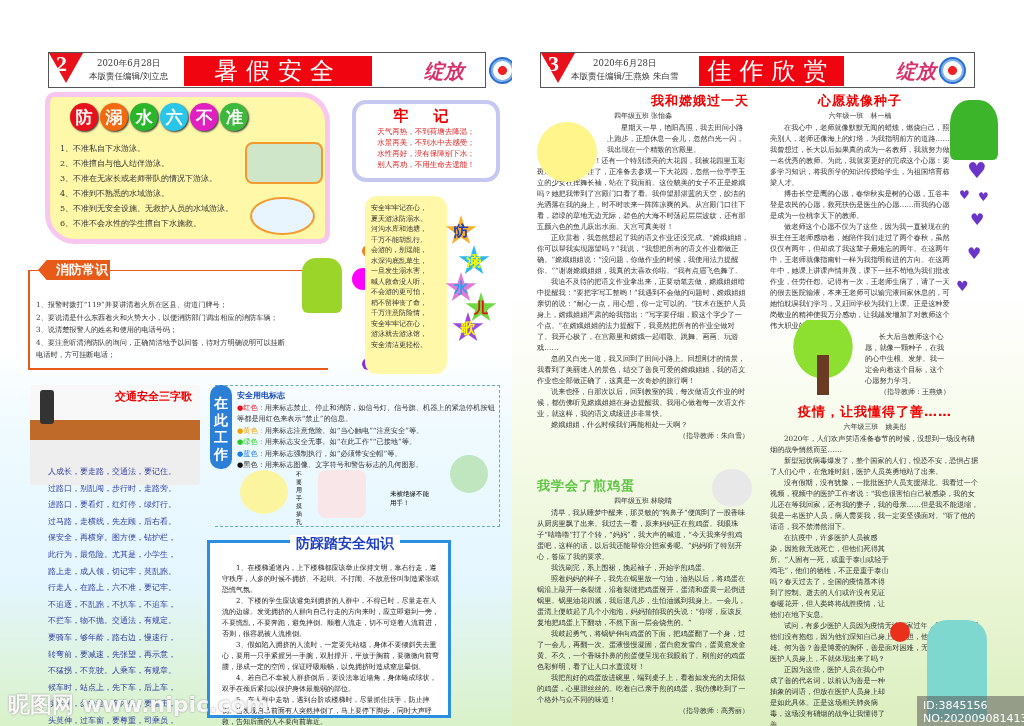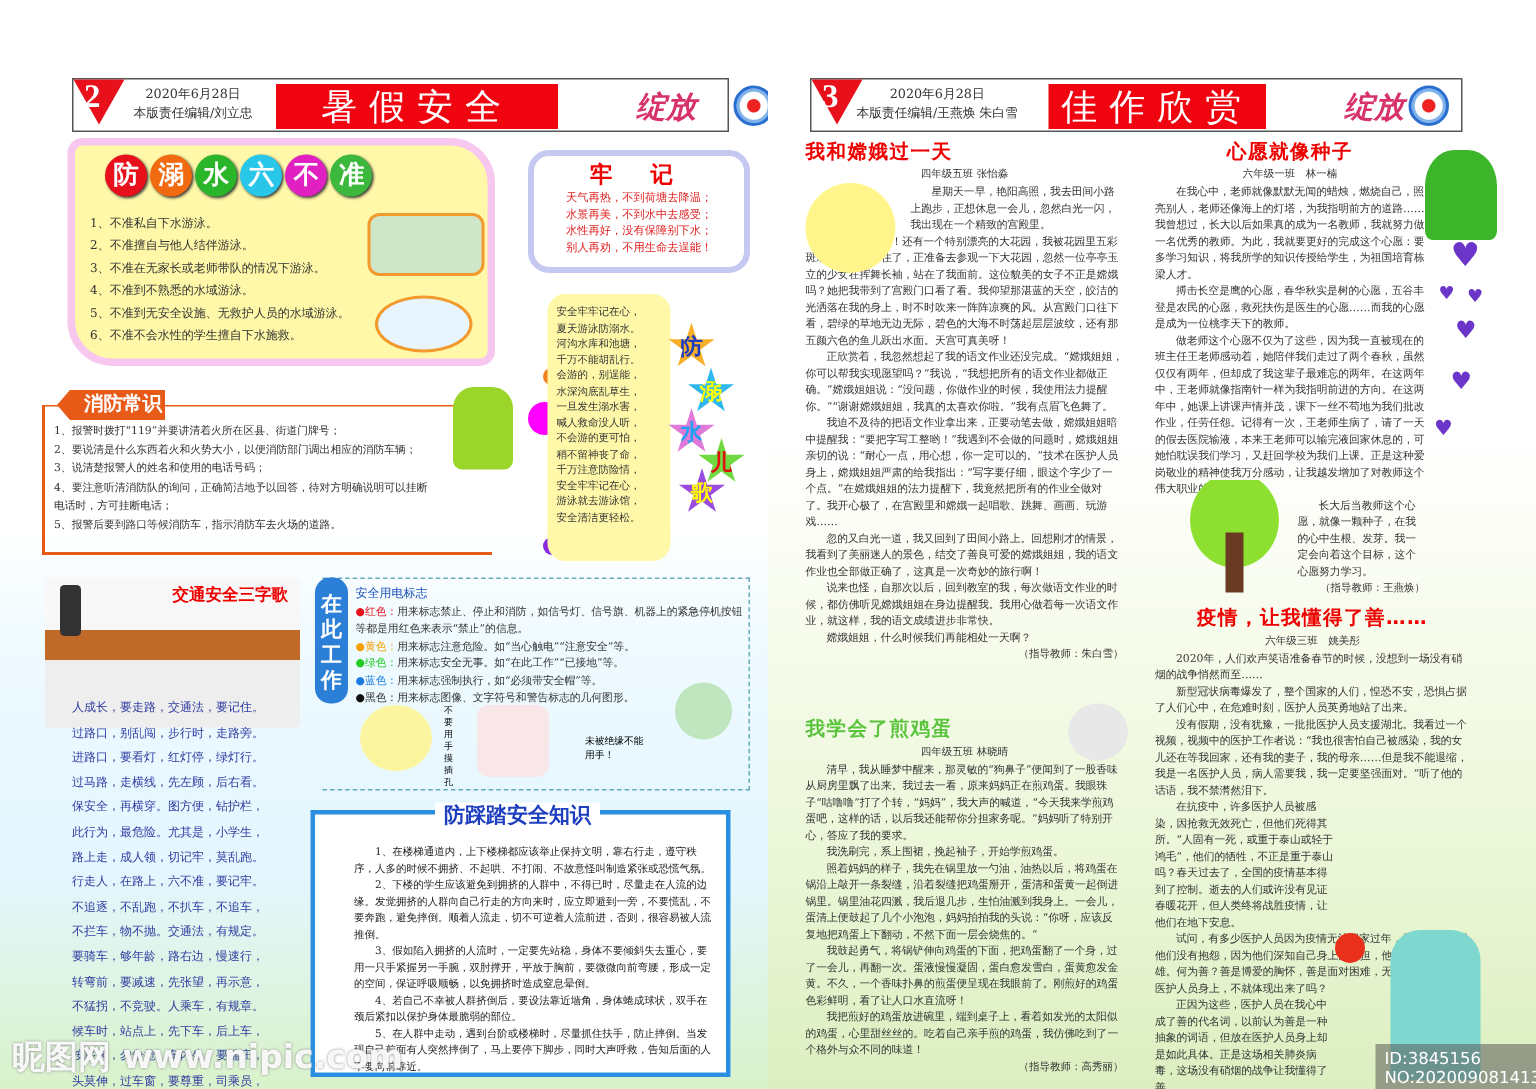--- a/index.html
+++ b/index.html
@@ -25,21 +25,21 @@
 .star{position:absolute;width:32px;height:32px;font:bold 15px "DejaVu Sans",sans-serif;text-align:center;line-height:32px;clip-path:polygon(50% 0,61% 35%,98% 35%,68% 57%,79% 91%,50% 70%,21% 91%,32% 57%,2% 35%,39% 35%)}
 .xf-title{left:38px;top:260px;width:72px;height:20px;background:#e85a18;color:#fff;font:bold 13px "DejaVu Sans",sans-serif;line-height:20px;padding-left:18px;clip-path:polygon(12% 0,100% 0,100% 100%,12% 100%,0 50%)}
 .xf-body{left:28px;top:270px;width:300px;height:100px;border-left:2px solid #e85a18;border-bottom:2px solid #e85a18;border-top:1px solid #e85a18}
 .xf-body li{list-style:none;font-size:7.2px;line-height:12.5px;color:#333}
 .traffic{left:30px;top:385px;width:170px;height:100px;background:linear-gradient(180deg,#f8f8f8 0 35%,#c06a2a 35% 55%,#eee 55% 100%);border-radius:3px}
 .traffic h4{position:absolute;right:8px;top:4px;color:#e00;font:bold 11px "DejaVu Sans",sans-serif}
 .song{left:48px;top:464px;width:150px;font-size:8px;line-height:16.6px;color:#2e3ba0}
 .dian-side{left:210px;top:385px;width:22px;height:84px;background:#2b7fd6;border-radius:10px;color:#fff;font:bold 14px "DejaVu Sans",sans-serif;text-align:center;line-height:17px;padding-top:10px}
 .dian-box{left:215px;top:385px;width:285px;height:142px;border:1px dashed #6ab;border-left:none}
 .dian-txt{left:237px;top:390px;width:260px;font-size:7.2px;line-height:11.5px;color:#333}
-.fct{left:207px;top:540px;width:280px;height:178px;border:3px solid #2a8fe0;background:#fff;padding:20px 8px 4px 26px}
+.fct{left:207px;top:540px;width:244px;height:178px;border:3px solid #2a8fe0;background:#fff;padding:20px 8px 4px 12px}
 .fct h3{position:absolute;top:-8px;left:80px;background:#fff;padding:0 6px;color:#1d3fbf;font:bold 14px "DejaVu Sans",sans-serif}
 .fct p{font-size:7px;line-height:11px;color:#222;text-indent:14px}
 .a-title{color:#e00;font:bold 13px "DejaVu Sans",sans-serif;letter-spacing:1px}
 .art{font-size:7.2px;line-height:11px;color:#333}
 .art p{text-indent:14px}
 .author{font-size:7px;text-align:center;color:#333;line-height:12px}
 .teacher{font-size:7px;text-align:right;color:#333;line-height:12px}
 .heart{position:absolute;color:#6a35c8;font-size:16px}
 .wm{position:absolute;color:rgba(255,255,255,.92);font:bold 22px "DejaVu Sans",sans-serif;text-shadow:0 0 2px #888}
 .wm2{position:absolute;background:rgba(90,90,90,.55);color:#fff;font:11px "DejaVu Sans",sans-serif;padding:3px 6px}
@@ -109,26 +109,25 @@
     <div>游泳就去游泳馆，</div>
     <div>安全清洁更轻松。</div>
   </div>
   <div class="star" style="left:445px;top:215px;background:#f8b02a;color:#1a3ac0">防</div>
   <div class="star" style="left:458px;top:245px;background:#2fb8f0;color:#ff0">溺</div>
   <div class="star" style="left:445px;top:272px;background:#e07ad8;color:#20a0f0">水</div>
   <div class="star" style="left:465px;top:292px;background:#70d840;color:#e01010">儿</div>
   <div class="star" style="left:452px;top:312px;background:#9a4be0;color:#ff0">歌</div>
 
   <div class="abs xf-body">
-    <ul style="margin:10px 0 0 6px;width:255px">
+    <ul style="margin:28px 0 0 6px;width:255px">
       <li>1、报警时拨打“119”并要讲清着火所在区县、街道门牌号；</li>
       <li>2、要说清是什么东西着火和火势大小，以便消防部门调出相应的消防车辆；</li>
       <li>3、说清楚报警人的姓名和使用的电话号码；</li>
       <li>4、要注意听清消防队的询问，正确简洁地予以回答，待对方明确说明可以挂断电话时，方可挂断电话；</li>
-      <li>5、报警后要到路口等候消防车，指示消防车去火场的道路。</li>
     </ul>
   </div>
   <div class="abs xf-title">消防常识</div>
   <div class="abs" style="left:302px;top:258px;width:40px;height:55px;background:#9bd52a;border-radius:14px 14px 6px 6px"></div>
 
   <div class="abs traffic">
     <div class="abs" style="left:10px;top:5px;width:14px;height:34px;background:#333;border-radius:3px"></div>
     <h4>交通安全三字歌</h4>
   </div>
   <div class="abs song">
@@ -147,21 +146,21 @@
     <div>不猛拐，不竞驶。人乘车，有规章。</div>
     <div>候车时，站点上，先下车，后上车，</div>
     <div>按序来，勿争抢。车内坐，要端庄，</div>
     <div>头莫伸，过车窗，要尊重，司乘员，</div>
 
   </div>
 
   <div class="abs dian-box"></div>
   <div class="abs dian-side">在此工作</div>
   <div class="abs dian-txt">
-    <div style="color:#1a4fb5;font-weight:normal;font-size:8px">安全用电标志</div>
+    <div style="color:#1a4fb5;font-weight:bold;font-size:8px">安全用电标志</div>
     <div><span style="color:#e8101a">●</span><span style="color:#e8101a">红色：</span><span>用来标志禁止、停止和消防，如信号灯、信号旗、机器上的紧急停机按钮等都是用红色来表示“禁止”的信息。</span></div>
     <div><span style="color:#f5a000">●</span><span style="color:#f5a000">黄色：</span><span>用来标志注意危险。如“当心触电”“注意安全”等。</span></div>
     <div><span style="color:#22cc22">●</span><span style="color:#22cc22">绿色：</span><span>用来标志安全无事。如“在此工作”“已接地”等。</span></div>
     <div><span style="color:#1e7ce0">●</span><span style="color:#1e7ce0">蓝色：</span><span>用来标志强制执行，如“必须带安全帽”等。</span></div>
     <div><span style="color:#111">●</span><span>黑色：</span><span>用来标志图像、文字符号和警告标志的几何图形。</span></div>
   </div>
   <div class="abs" style="left:240px;top:470px;width:48px;height:44px;border-radius:50%;background:#fbf5a0"></div>
   <div class="abs" style="left:296px;top:470px;width:8px;font-size:6px;line-height:8px">不要用手摸插孔</div>
   <div class="abs" style="left:318px;top:470px;width:48px;height:48px;border-radius:8px;background:#f8e6e8"></div>
   <div class="abs" style="left:390px;top:490px;width:40px;font-size:6.5px;line-height:9px">未被绝缘不能用手！</div>
@@ -185,21 +184,21 @@
     <div class="meta" style="left:30px">
       <div>2020年6月28日</div>
       <div>本版责任编辑/王燕焕 朱白雪</div>
     </div>
     <div class="title" style="left:158px;width:145px">佳作欣赏</div>
     <div class="logo" style="left:355px">绽放</div>
     <div class="emblem" style="left:398px"></div>
   </div>
 
   <div class="abs" style="left:25px;top:92px;width:212px">
-    <div class="a-title" style="text-align:left">我和嫦娥过一天</div>
+    <div class="a-title" style="text-align:right">我和嫦娥过一天</div>
     <div class="author">四年级五班 张怡淼</div>
     <div class="abs" style="left:0;top:30px;width:60px;height:60px;border-radius:50%;background:#fff58a"></div>
     <div class="art">
       <p style="margin-left:70px">星期天一早，艳阳高照，我去田间小路上跑步，正想休息一会儿，忽然白光一闪，我出现在一个精致的宫殿里。</p>
       <p>宫殿可真大呀！还有一个特别漂亮的大花园，我被花园里五彩斑斓的花儿吸引住了，正准备去参观一下大花园，忽然一位亭亭玉立的少女在挥舞长袖，站在了我面前。这位貌美的女子不正是嫦娥吗？她把我带到了宫殿门口看了看。我仰望那湛蓝的天空，皎洁的光洒落在我的身上，时不时吹来一阵阵凉爽的风。从宫殿门口往下看，碧绿的草地无边无际，碧色的大海不时荡起层层波纹，还有那五颜六色的鱼儿跃出水面。天宫可真美呀！</p>
       <p>正欣赏着，我忽然想起了我的语文作业还没完成。“嫦娥姐姐，你可以帮我实现愿望吗？”我说，“我想把所有的语文作业都做正确。”嫦娥姐姐说：“没问题，你做作业的时候，我使用法力提醒你。”“谢谢嫦娥姐姐，我真的太喜欢你啦。”我有点眉飞色舞了。</p>
       <p>我迫不及待的把语文作业拿出来，正要动笔去做，嫦娥姐姐暗中提醒我：“要把字写工整哟！”我遇到不会做的问题时，嫦娥姐姐亲切的说：“耐心一点，用心想，你一定可以的。”技术在医护人员身上，嫦娥姐姐严肃的给我指出：“写字要仔细，眼这个字少了一个点。”在嫦娥姐姐的法力提醒下，我竟然把所有的作业全做对了。我开心极了，在宫殿里和嫦娥一起唱歌、跳舞、画画、玩游戏……</p>
       <p>忽的又白光一道，我又回到了田间小路上。回想刚才的情景，我看到了美丽迷人的景色，结交了善良可爱的嫦娥姐姐，我的语文作业也全部做正确了，这真是一次奇妙的旅行啊！</p>
       <p>说来也怪，自那次以后，回到教室的我，每次做语文作业的时候，都仿佛听见嫦娥姐姐在身边提醒我。我用心做着每一次语文作业，就这样，我的语文成绩进步非常快。</p>
       <p>嫦娥姐姐，什么时候我们再能相处一天啊？</p>

